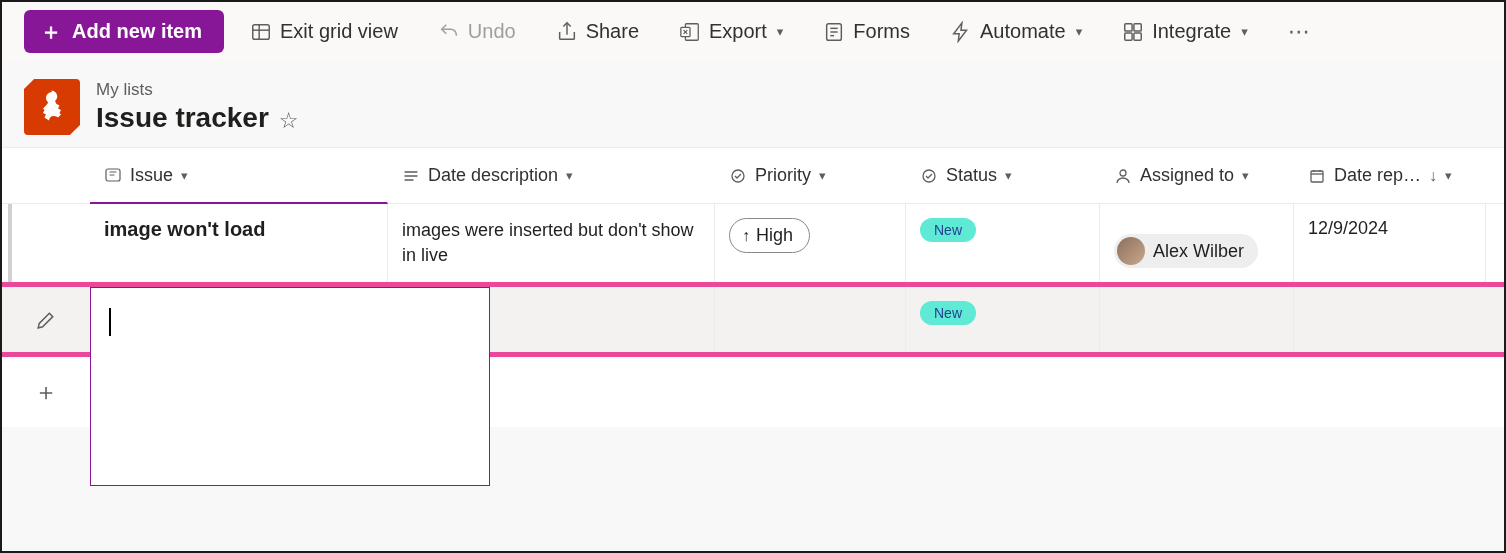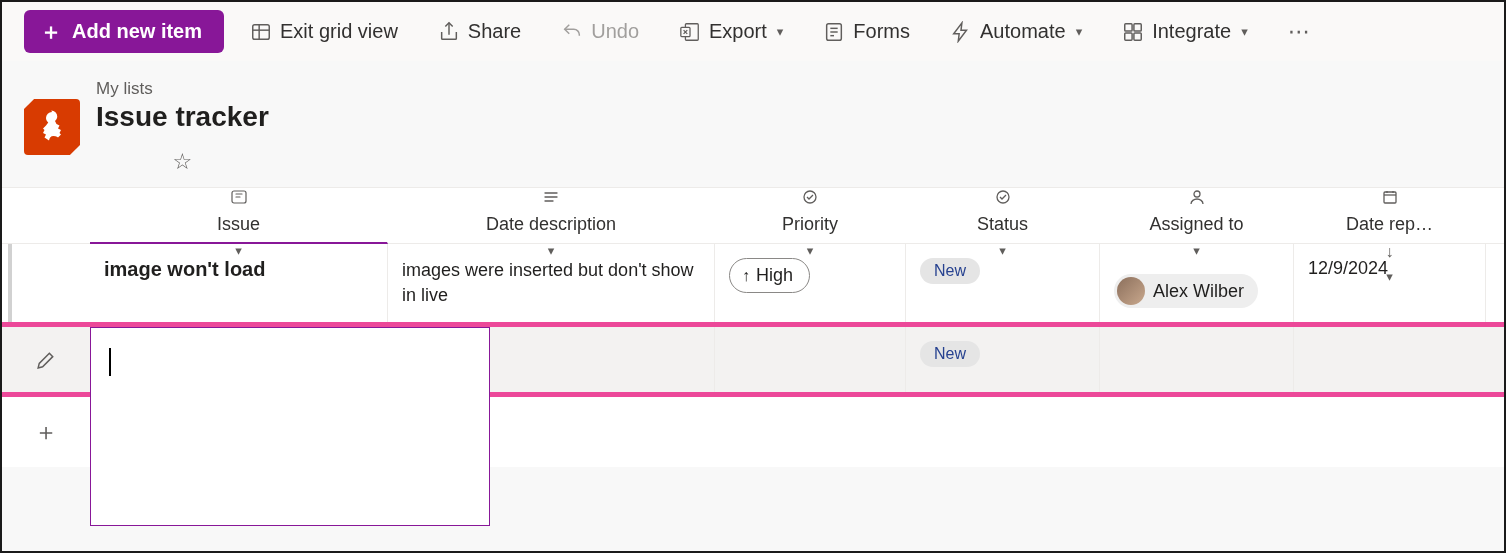--- a/index.html
+++ b/index.html
@@ -51,42 +51,41 @@
 
   .header-area { padding: 18px 22px 12px 22px; display:flex; align-items:center; gap:16px;}
   .list-icon {
     width: 56px; height: 56px;
     background:#d83b01;
     border-radius:4px;
     display:flex; align-items:center; justify-content:center;
     clip-path: polygon(18% 0, 100% 0, 100% 82%, 82% 100%, 0 100%, 0 18%);
   }
   .header-text .crumbs { font-size:17px; color:#605e5c; margin-bottom:2px;}
-  .header-text .title-row { display:flex; align-items:center; gap:16px;flex-direction:column;}
+  .header-text .title-row { display:flex; align-items:flex-end; gap:10px;}
   .header-text h1 { font-size:28px; font-weight:600; color:#201f1e;}
   .star { font-size:22px; color:#605e5c; cursor:pointer;}
 
   .grid {
     background:#fff;
     border-top:1px solid #edebe9;
   }
   .grid-header {
     display:flex;
     height:56px;
     border-bottom:1px solid #edebe9;
   }
   .gutter { width:88px; flex-shrink:0; border-right: none; display:flex; align-items:center; justify-content:center;}
   .col {
     display:flex; align-items:center; gap:8px;
     padding: 0 14px;
     border-right:1px solid transparent;
     font-size:18px;
     color:#323130;
     cursor:pointer;
-    flex-direction:column;
   }
   .col .chev { font-size:13px; color:#605e5c;}
   .col.issue { width:298px; border-bottom:2px solid #881798; margin-bottom:-1px;}
   .col.desc { width:327px; }
   .col.priority { width:191px; }
   .col.status { width:194px; }
   .col.assigned { width:194px; }
   .col.date { width:192px; }
   .col-icon { width:18px; height:18px; flex-shrink:0; display:inline-flex; align-items:center; justify-content:center;}
 
@@ -115,25 +114,25 @@
   .cell.date-c { width:192px; }
 
   .pill-priority {
     border:1px solid #8a8886;
     border-radius: 999px;
     padding: 6px 16px 6px 12px;
     display:inline-flex; align-items:center; gap:6px;
     font-size:18px;
   }
   .pill-status {
-    background:#e5e5e5;
+    background:#5eead4;
     color:#274290;
     border-radius:999px;
     padding:4px 14px;
-    font-size:16px;
+    font-size:14px;
     font-weight:400;
   }
   .person-pill {
     background:#eeeeee;
     border-radius:999px;
     padding:3px 14px 3px 3px;
     display:inline-flex; align-items:center; gap:8px;
     font-size:18px;
   }
   .avatar {
@@ -172,39 +171,39 @@
     <span class="toolbar-icon">
       <svg viewBox="0 0 24 24" width="22" height="22" fill="none" stroke="#605e5c" stroke-width="1.6">
           <rect x="3" y="4" width="18" height="16" rx="2"></rect>
           <line x1="3" y1="10" x2="21" y2="10"></line>
           <line x1="10" y1="4" x2="10" y2="20"></line>
         </svg>
     </span>
     <span>Exit grid view</span>
   </div>
 
+  <div class="toolbar-item disabled">
+    <span class="toolbar-icon">
+      <svg viewBox="0 0 24 24" width="22" height="22" fill="none" stroke="#a19f9d" stroke-width="1.6">
+          <path d="M9 14L4 9l5-5"></path>
+          <path d="M4 9h10a6 6 0 016 6v1"></path>
+        </svg>
+    </span>
+    <span>Undo</span>
+  </div>
+
   <div class="toolbar-item">
     <span class="toolbar-icon">
       <svg viewBox="0 0 24 24" width="22" height="22" fill="none" stroke="#605e5c" stroke-width="1.6">
           <path d="M4 12v7a1 1 0 001 1h14a1 1 0 001-1v-7"></path>
           <path d="M16 6l-4-4-4 4"></path>
           <line x1="12" y1="2" x2="12" y2="15"></line>
         </svg>
     </span>
     <span>Share</span>
-  </div>
-
-  <div class="toolbar-item disabled">
-    <span class="toolbar-icon">
-      <svg viewBox="0 0 24 24" width="22" height="22" fill="none" stroke="#a19f9d" stroke-width="1.6">
-          <path d="M9 14L4 9l5-5"></path>
-          <path d="M4 9h10a6 6 0 016 6v1"></path>
-        </svg>
-    </span>
-    <span>Undo</span>
   </div>
 
   <div class="toolbar-item">
     <span class="toolbar-icon">
       <svg viewBox="0 0 24 24" width="22" height="22" fill="none" stroke="#605e5c" stroke-width="1.4">
           <rect x="7" y="3" width="14" height="18" rx="1"></rect>
           <rect x="2" y="7" width="10" height="10" rx="1" fill="#faf9f8"></rect>
           <path d="M5 10l4 4M9 10l-4 4" stroke="#605e5c"></path>
         </svg>
     </span>

